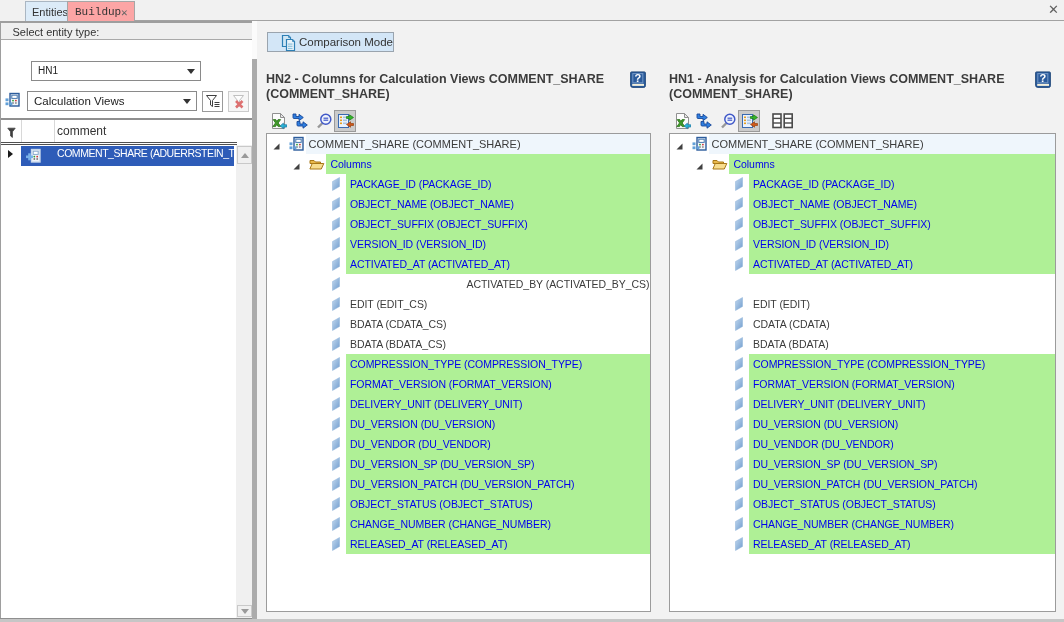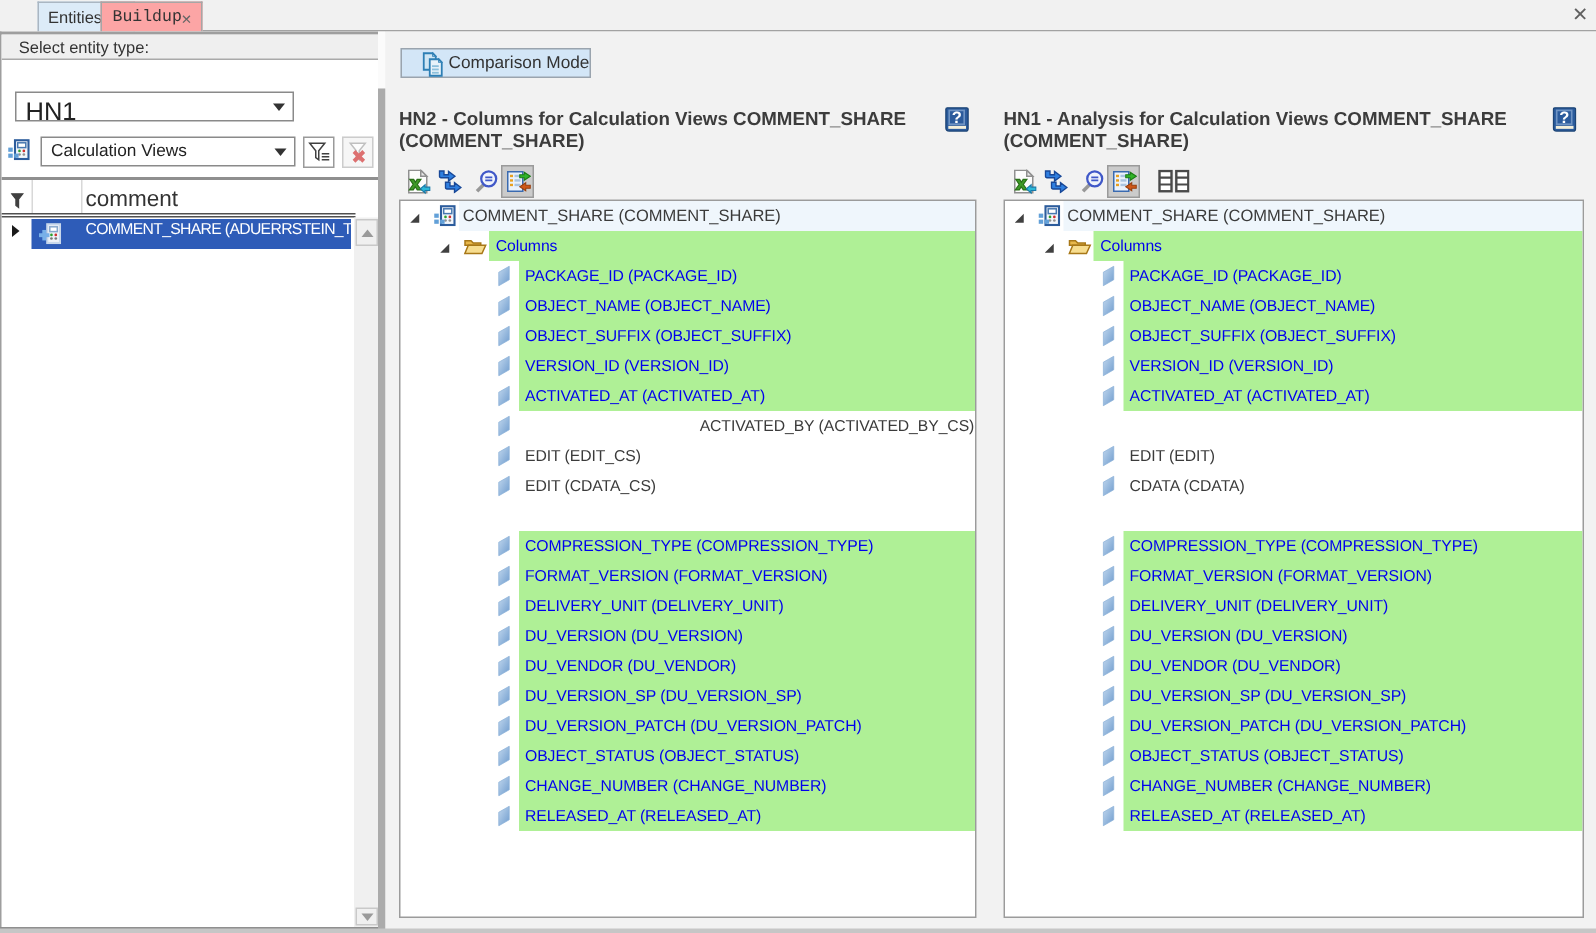--- a/index.html
+++ b/index.html
@@ -14,21 +14,21 @@
     <span style="position:absolute;left:52px;top:4px;color:#666;font-size:11px;">✕</span>
   </div>
 <div style="position:absolute;left:67px;top:1px;width:68px;height:20px;background:#fca5a5;border:1px solid #a6a6a6;border-bottom:none;font-size:11px;color:#333;font-family:Liberation Mono, monospace;">
     <span style="position:absolute;left:7px;top:4px;">Buildup</span>
     <span style="position:absolute;left:53px;top:4px;color:#666;font-size:11px;">✕</span>
   </div>
 <div style="position:absolute;left:0;top:21px;width:251.5px;height:597px;background:#fff;border-top:2px solid #9e9e9e;border-left:1px solid #9e9e9e;overflow:hidden;">
 <div style="position:absolute;left:0;top:0;width:251px;height:17px;background:#efefef;border-bottom:1px solid #a9a9a9;font-size:11px;color:#333;">
       <span style="position:absolute;left:11.5px;top:3px;">Select entity type:</span>
     </div>
-<div style="position:absolute;left:9px;top:38px;width:186px;height:20px;background:#fff;border:1px solid #8a8a8a;font-size:17px;color:#222;">
+<div style="position:absolute;left:30px;top:38px;width:170px;height:20px;background:#fff;border:1px solid #8a8a8a;font-size:10px;color:#222;">
       <span style="position:absolute;left:6px;top:3px;">HN1</span>
       <span style="position:absolute;right:5px;top:7px;width:0;height:0;border-left:4.5px solid transparent;border-right:4.5px solid transparent;border-top:5px solid #333;"></span>
     </div>
 <div style="position:absolute;left:4px;top:69px;width:16px;height:16px;"><svg width="16" height="16" viewBox="0 0 16 16">
         <rect x="5" y="1.5" width="9" height="12.5" fill="#f2f6fb" stroke="#2c5c9c" stroke-width="1.4"></rect>
         <rect x="6.8" y="3.2" width="5.4" height="3.2" fill="#fff" stroke="#4878b0" stroke-width="1"></rect>
         <circle cx="8" cy="8.6" r="0.9" fill="#2da02d"></circle>
         <circle cx="10.9" cy="8.6" r="0.9" fill="#d03030"></circle>
         <circle cx="8" cy="11" r="0.9" fill="#909090"></circle>
         <circle cx="10.9" cy="11" r="0.9" fill="#909090"></circle>
@@ -44,21 +44,21 @@
         <path d="M3.5 3.5 L13.5 3.5 L9.5 8.5 L9.5 14.5 L7.5 13 L7.5 8.5 Z" fill="#fff" stroke="#404040" stroke-width="1"></path>
         <line x1="11.5" y1="10.5" x2="16.5" y2="10.5" stroke="#404040" stroke-width="1"></line>
         <line x1="11.5" y1="12.5" x2="16.5" y2="12.5" stroke="#404040" stroke-width="1"></line>
         <line x1="11.5" y1="14.5" x2="16.5" y2="14.5" stroke="#404040" stroke-width="1"></line>
       </svg></div>
 <div style="position:absolute;left:227px;top:68px;width:21px;height:21px;border:1px solid #cccccc;background:#f6f6f6;"><svg width="19" height="19" viewBox="0 0 19 19">
         <path d="M4.5 3.5 L14.5 3.5 L10.5 8.5 L10.5 14.5 L8.5 13 L8.5 8.5 Z" fill="#fdfdfd" stroke="#c0c0c0" stroke-width="1"></path>
         <path d="M7 9 L13.5 15.5 M13.5 9 L7 15.5" stroke="#dd7070" stroke-width="2.6"></path>
       </svg></div>
 <div style="position:absolute;left:0;top:95px;width:251px;height:2px;background:#8f8f8f;"></div>
-<div style="position:absolute;left:0;top:97px;width:236px;height:22px;background:#fff;font-size:15px;color:#333;">
+<div style="position:absolute;left:0;top:97px;width:236px;height:22px;background:#fff;font-size:12px;color:#333;">
       <div style="position:absolute;left:6px;top:7px;width:10px;height:12px;"><svg width="10" height="12" viewBox="0 0 10 12">
           <path d="M0.8 1.2 L8.2 1.2 L5.4 4.8 L5.4 10.4 L3.6 9 L3.6 4.8 Z" fill="#404040" stroke="#404040" stroke-width="0.8"></path>
         </svg></div>
       <span style="position:absolute;left:56px;top:4px;">comment</span>
       <div style="position:absolute;left:20px;top:0;width:1px;height:22px;background:#d8d8d8;"></div>
       <div style="position:absolute;left:53px;top:0;width:1px;height:22px;background:#d8d8d8;"></div>
     </div>
 <div style="position:absolute;left:0;top:119px;width:236px;height:1px;background:#505050;"></div>
 <div style="position:absolute;left:0;top:121px;width:236px;height:1px;background:#505050;"></div>
 <div style="position:absolute;left:7px;top:127px;width:0;height:0;border-top:4.5px solid transparent;border-bottom:4.5px solid transparent;border-left:5.5px solid #1a1a1a;"></div>
@@ -300,21 +300,33 @@
 <div style="position:absolute;position:absolute;left:0;width:100%;height:20px;top:180px;">
       <div style="position:absolute;left:65.5px;top:3px;width:11px;height:14px;"><svg width="11" height="14" viewBox="0 0 11 14">
           <defs>
             <linearGradient id="cg" x1="0" y1="0" x2="1" y2="1">
               <stop offset="0" stop-color="#c2d8ee"></stop>
               <stop offset="1" stop-color="#6f9cce"></stop>
             </linearGradient>
           </defs>
           <path d="M0.5 4.5 L7.5 0.5 L7.5 9.5 L0.5 13.5 Z" fill="url(#cg)" stroke="#8cb2d8" stroke-width="0.5"></path>
         </svg></div>
-      <div style="position:absolute;position:absolute;top:0;height:20px;line-height:20px;white-space:nowrap;left:79px;right:0;"><span style="color:#3b3b3b;margin-left:4.5px;">EDIT (CDATA_CS)</span></div>
+      <div style="position:absolute;position:absolute;top:0;height:20px;line-height:20px;white-space:nowrap;left:79px;right:0;"><span style="color:#3b3b3b;margin-left:4.5px;">BDATA (CDATA_CS)</span></div>
+    </div>
+<div style="position:absolute;position:absolute;left:0;width:100%;height:20px;top:200px;">
+      <div style="position:absolute;left:65.5px;top:3px;width:11px;height:14px;"><svg width="11" height="14" viewBox="0 0 11 14">
+          <defs>
+            <linearGradient id="cg" x1="0" y1="0" x2="1" y2="1">
+              <stop offset="0" stop-color="#c2d8ee"></stop>
+              <stop offset="1" stop-color="#6f9cce"></stop>
+            </linearGradient>
+          </defs>
+          <path d="M0.5 4.5 L7.5 0.5 L7.5 9.5 L0.5 13.5 Z" fill="url(#cg)" stroke="#8cb2d8" stroke-width="0.5"></path>
+        </svg></div>
+      <div style="position:absolute;position:absolute;top:0;height:20px;line-height:20px;white-space:nowrap;left:79px;right:0;"><span style="color:#3b3b3b;margin-left:4.5px;">BDATA (BDATA_CS)</span></div>
     </div>
 <div style="position:absolute;position:absolute;left:0;width:100%;height:20px;top:220px;">
       <div style="position:absolute;left:65.5px;top:3px;width:11px;height:14px;"><svg width="11" height="14" viewBox="0 0 11 14">
           <defs>
             <linearGradient id="cg" x1="0" y1="0" x2="1" y2="1">
               <stop offset="0" stop-color="#c2d8ee"></stop>
               <stop offset="1" stop-color="#6f9cce"></stop>
             </linearGradient>
           </defs>
           <path d="M0.5 4.5 L7.5 0.5 L7.5 9.5 L0.5 13.5 Z" fill="url(#cg)" stroke="#8cb2d8" stroke-width="0.5"></path>
@@ -535,20 +547,32 @@
           <defs>
             <linearGradient id="cg" x1="0" y1="0" x2="1" y2="1">
               <stop offset="0" stop-color="#c2d8ee"></stop>
               <stop offset="1" stop-color="#6f9cce"></stop>
             </linearGradient>
           </defs>
           <path d="M0.5 4.5 L7.5 0.5 L7.5 9.5 L0.5 13.5 Z" fill="url(#cg)" stroke="#8cb2d8" stroke-width="0.5"></path>
         </svg></div>
       <div style="position:absolute;position:absolute;top:0;height:20px;line-height:20px;white-space:nowrap;left:79px;right:0;"><span style="color:#3b3b3b;margin-left:4.5px;">CDATA (CDATA)</span></div>
     </div>
+<div style="position:absolute;position:absolute;left:0;width:100%;height:20px;top:200px;">
+      <div style="position:absolute;left:65.5px;top:3px;width:11px;height:14px;"><svg width="11" height="14" viewBox="0 0 11 14">
+          <defs>
+            <linearGradient id="cg" x1="0" y1="0" x2="1" y2="1">
+              <stop offset="0" stop-color="#c2d8ee"></stop>
+              <stop offset="1" stop-color="#6f9cce"></stop>
+            </linearGradient>
+          </defs>
+          <path d="M0.5 4.5 L7.5 0.5 L7.5 9.5 L0.5 13.5 Z" fill="url(#cg)" stroke="#8cb2d8" stroke-width="0.5"></path>
+        </svg></div>
+      <div style="position:absolute;position:absolute;top:0;height:20px;line-height:20px;white-space:nowrap;left:79px;right:0;"><span style="color:#3b3b3b;margin-left:4.5px;">BDATA (BDATA)</span></div>
+    </div>
 <div style="position:absolute;position:absolute;left:0;width:100%;height:20px;top:220px;">
       <div style="position:absolute;left:65.5px;top:3px;width:11px;height:14px;"><svg width="11" height="14" viewBox="0 0 11 14">
           <defs>
             <linearGradient id="cg" x1="0" y1="0" x2="1" y2="1">
               <stop offset="0" stop-color="#c2d8ee"></stop>
               <stop offset="1" stop-color="#6f9cce"></stop>
             </linearGradient>
           </defs>
           <path d="M0.5 4.5 L7.5 0.5 L7.5 9.5 L0.5 13.5 Z" fill="url(#cg)" stroke="#8cb2d8" stroke-width="0.5"></path>
         </svg></div>

